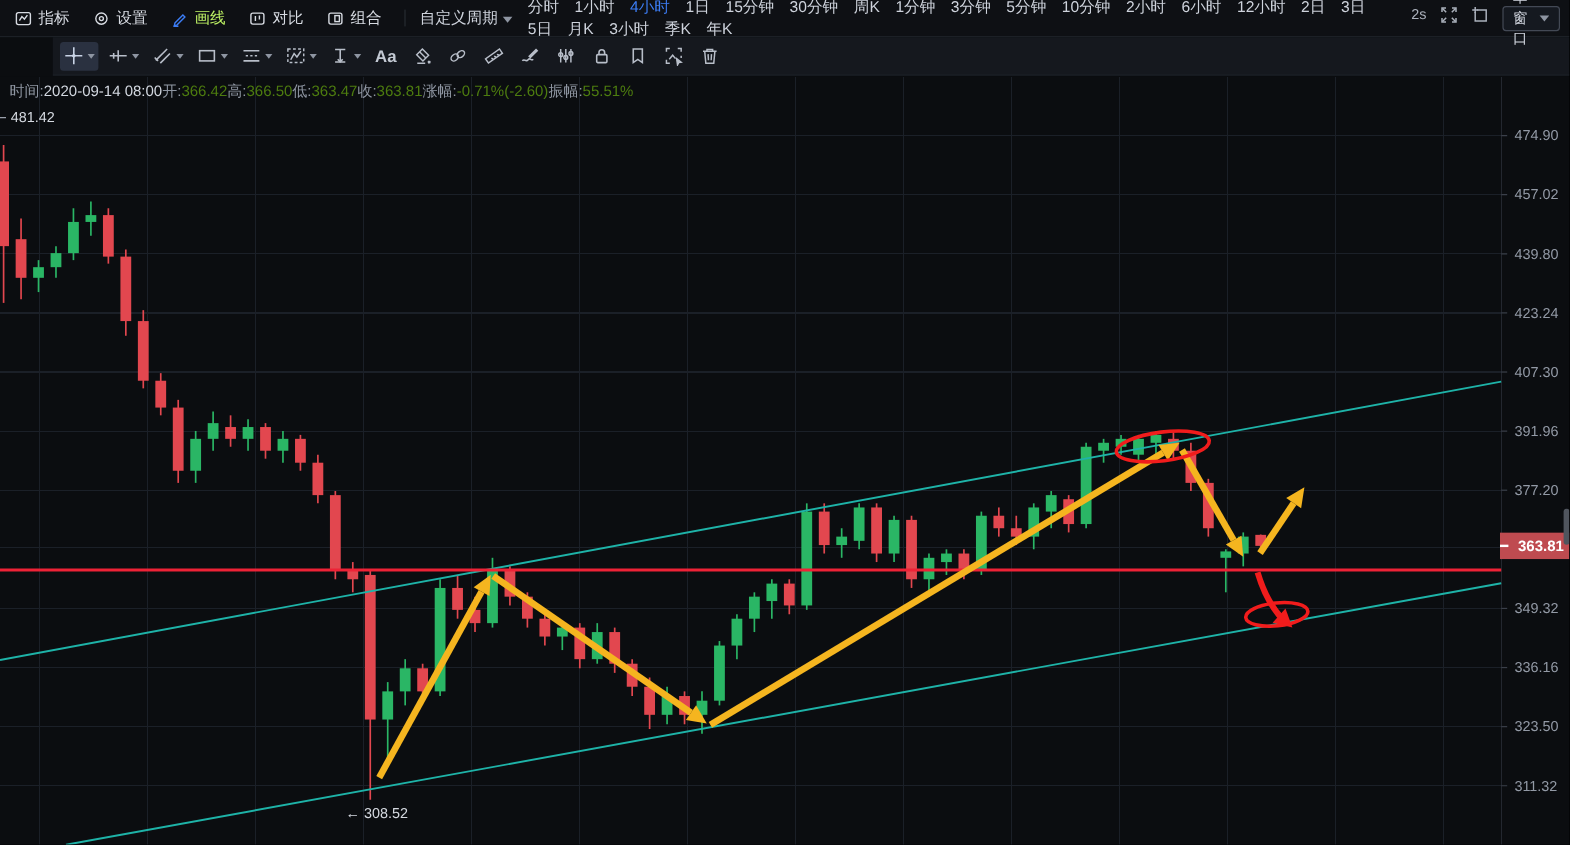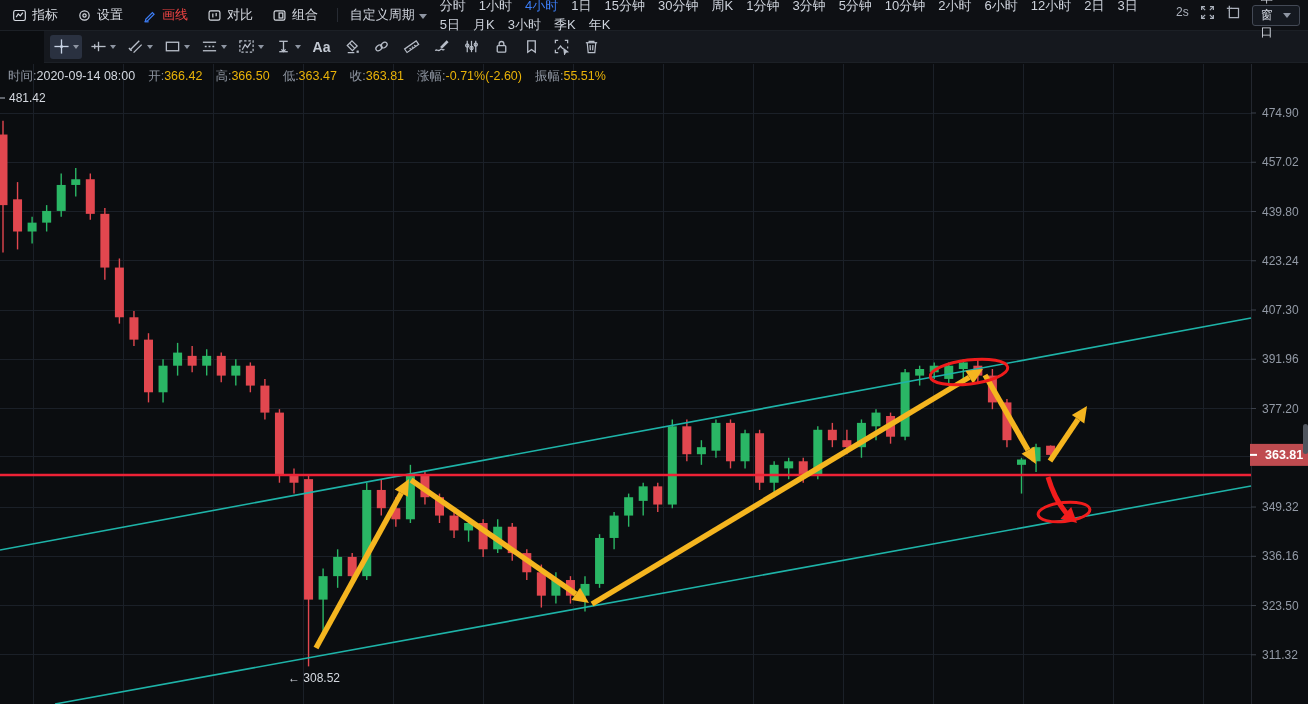--- a/index.html
+++ b/index.html
@@ -6,21 +6,21 @@
   html,body { background:#000; }
   body { font-family:"Liberation Sans","DejaVu Sans",sans-serif; }
   .app { position:relative; width:1308px; height:704px; background:#0b0d10; overflow:hidden; }
 
   
   .topbar { height:31px; display:flex; align-items:center; background:#0e1014;
             border-bottom:1px solid #1c2026; padding:0 8px 0 12px; }
   .menu-item { display:flex; align-items:center; gap:5px; margin-right:19px;
                color:#d7dbe2; font-size:13px; cursor:pointer; white-space:nowrap;justify-content:center; }
   .menu-item .mi-icon { display:flex; }
-  .menu-item.active { color:#ef4444; }
+  .menu-item.active { color:#bef264; }
   .vdivider { width:1px; height:14px; background:#272b33; margin:0 12px 0 0; }
   .tf-group { display:flex; align-items:center; }
   .tf { margin-right:13px; color:#ced3dc; font-size:13px; white-space:nowrap; cursor:pointer; }
   .tf.active { color:#3c7df5; }
   .caret { display:inline-block; width:0; height:0; border-left:4px solid transparent;
            border-right:4px solid transparent; border-top:5px solid #8e95a2; margin-left:4px; }
   .right-controls { margin-left:auto; display:flex; align-items:flex-start; gap:11px; }
   .twos { color:#abb1bc; font-size:12px; }
   .rc-icon { display:flex; cursor:pointer; }
   .win-btn { display:flex; align-items:center; gap:6px; border:1px solid #434955;
@@ -32,24 +32,24 @@
              border-bottom:1px solid #1c2026; padding:0 6px;margin-left:44px; }
   .tool { height:24px; min-width:25px; padding:0 3px; display:flex; align-items:center;
           justify-content:center; border-radius:3px; margin-right:5px; cursor:pointer; }
   .tool.active { background:#2a3140; }
   .tool .caret { border-top-width:4px; border-left-width:3.5px; border-right-width:3.5px; margin-left:3px; }
   .aa { color:#c3c9d3; font-size:14px; font-weight:bold; letter-spacing:0; }
 
   
   .chart-area { position:absolute; top:64px; left:0; width:1308px; height:640px; background:#0b0d10; }
   .chart-area svg { position:absolute; top:0; left:0; }
-  .infobar { position:absolute; top:4px; left:8px; z-index:5; display:flex; gap:13px;
+  .infobar { position:absolute; top:4px; left:8px; z-index:5; display:flex; 
              font-size:12.5px; white-space:nowrap; }
   .infobar .lbl { color:#8f96a2; }
-  .infobar .val-red { color:#eab308;margin-top:36px; }
+  .infobar .val-red { color:#4d7c0f;margin-top:36px; }
   .infobar .val-time { color:#d3d8e0; }
 </style>
 </head>
 <body>
 
 <div class="app">
 
   <div class="topbar">
     <div class="menu-item">
       <span class="mi-icon">

